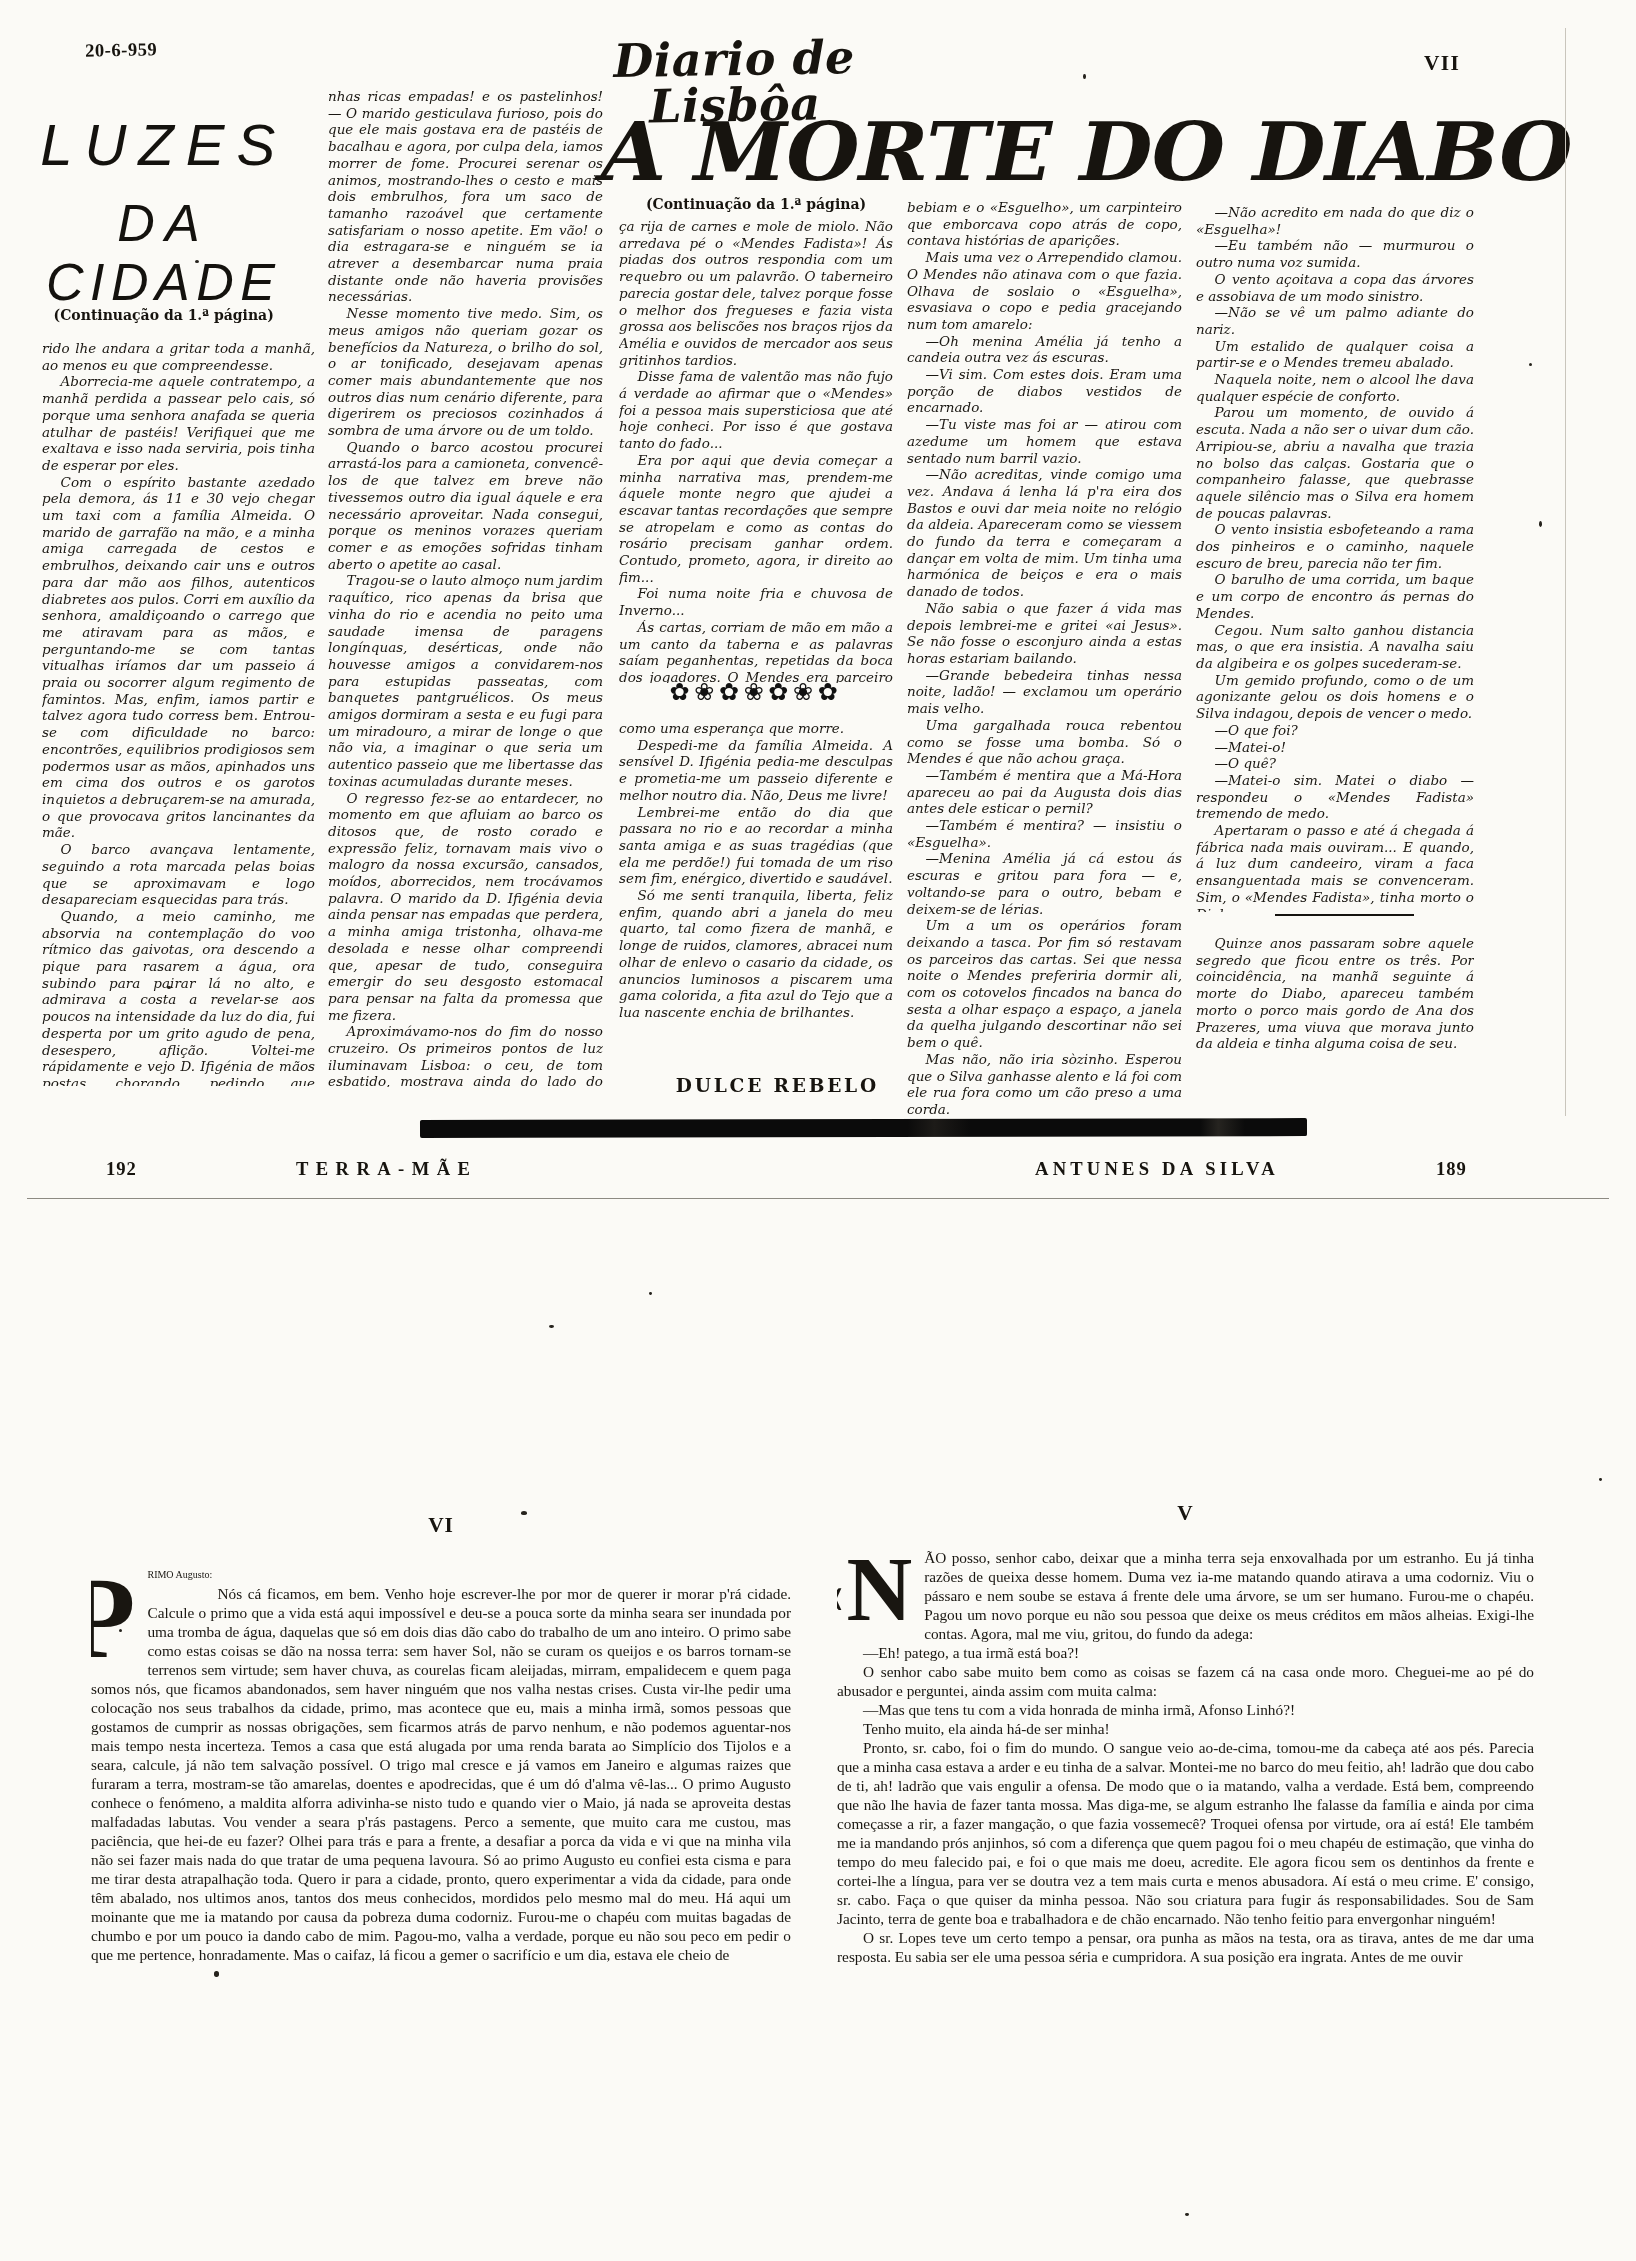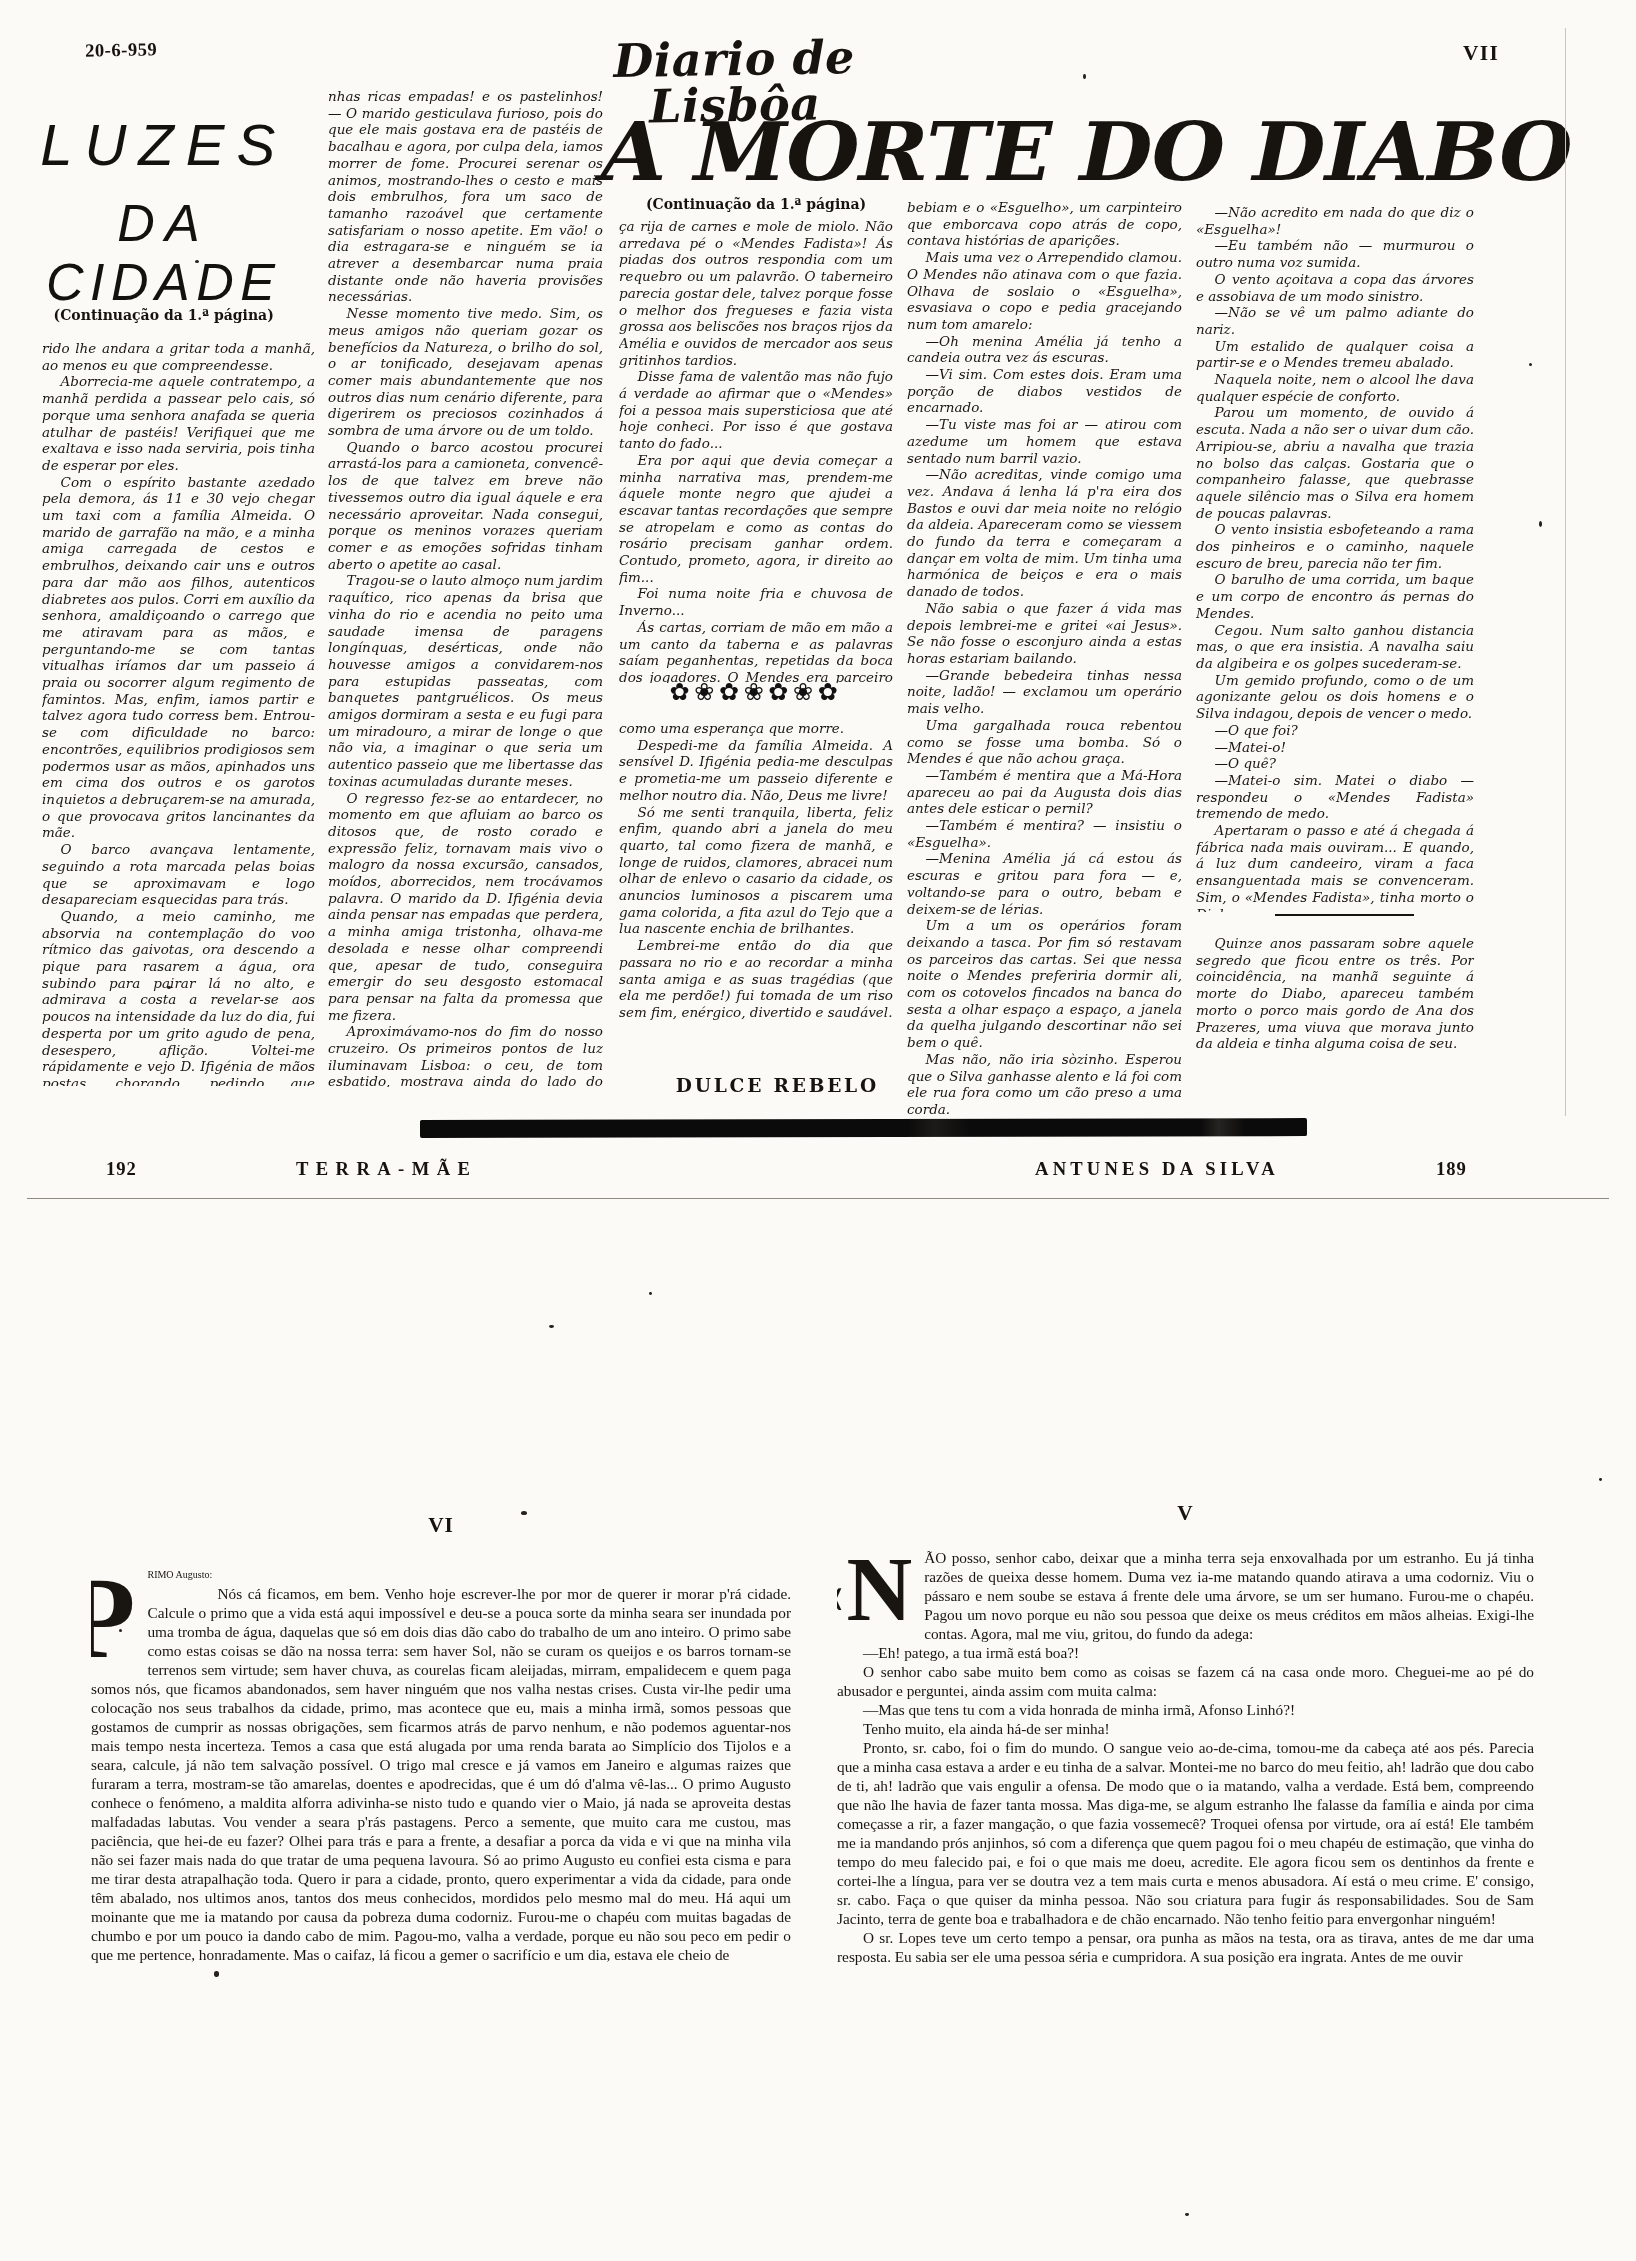--- a/index.html
+++ b/index.html
@@ -4,21 +4,21 @@
 <title>Diario de Lisbôa — VII</title>
 <style>
   html,body{margin:0;padding:0;}
   body{width:1636px;height:2261px;background:#e8e6e1;}
   #page{position:relative;width:1636px;height:2261px;background:#fbfaf6;color:#17140f;overflow:hidden;
         font-family:"DejaVu Serif",serif;}
   
   .date{position:absolute;left:85px;top:41px;font:bold 18.6px/1 "Liberation Serif",serif;letter-spacing:0.5px;transform:rotate(-1.2deg);}
   .masthead{position:absolute;left:553px;top:36px;width:363px;text-align:center;
             font:italic bold 46px/1 "DejaVu Serif",serif;letter-spacing:0.5px;transform:rotate(-1deg);}
-  .pageno{position:absolute;left:1424px;top:43px;font:bold 21.4px/1 "Liberation Serif",serif;letter-spacing:1.4px;margin-left:39px;}
+  .pageno{position:absolute;left:1424px;top:53px;font:bold 21.4px/1 "Liberation Serif",serif;letter-spacing:1.4px;}
   
   .luzes-title{position:absolute;left:10.2px;top:115px;width:307px;text-align:center;
                font-family:"Liberation Sans",sans-serif;color:#14120e;font-style:italic;}
   .luzes-line1{font-size:58px;line-height:1.05;letter-spacing:12px;font-weight:500;}
   .luzes-line2{font-size:52px;line-height:1.0;letter-spacing:10.2px;font-weight:500;margin-top:21px;}
   .luzes-line3{font-size:52px;line-height:1.0;letter-spacing:6.5px;font-weight:500;margin-top:7.4px;}
   .cont-note{position:absolute;font:bold 14px/1.1 "DejaVu Serif",serif;text-align:center;}
   .cont-luzes{left:10.2px;top:308px;width:307px;}
   .cont-morte{left:619px;top:197px;width:274px;}
   
@@ -111,22 +111,22 @@
       <p>ça rija de carnes e mole de miolo. Não arredava pé o «Mendes Fadista»! Ás piadas dos outros respondia com um requebro ou um palavrão. O taberneiro parecia gostar dele, talvez porque fosse o melhor dos fregueses e fazia vista grossa aos beliscões nos braços rijos da Amélia e ouvidos de mercador aos seus gritinhos tardios.</p>
       <p>Disse fama de valentão mas não fujo á verdade ao afirmar que o «Mendes» foi a pessoa mais supersticiosa que até hoje conheci. Por isso é que gostava tanto do fado...</p>
       <p>Era por aqui que devia começar a minha narrativa mas, prendem-me áquele monte negro que ajudei a escavar tantas recordações que sempre se atropelam e como as contas do rosário precisam ganhar ordem. Contudo, prometo, agora, ir direito ao fim...</p>
       <p>Foi numa noite fria e chuvosa de Inverno...</p>
       <p>Ás cartas, corriam de mão em mão a um canto da taberna e as palavras saíam peganhentas, repetidas da boca dos jogadores. O Mendes era parceiro do dono da loja e o Silva, do Pinto do Correio.</p>
     </div>
   <div class="ornament">✿❀✿❀✿❀✿</div>
   <div class="top-col col3b cont">
       <p>como uma esperança que morre.</p>
       <p>Despedi-me da família Almeida. A sensível D. Ifigénia pedia-me desculpas e prometia-me um passeio diferente e melhor noutro dia. Não, Deus me livre!</p>
+      <p>Lembrei-me então do dia que passara no rio e ao recordar a minha santa amiga e as suas tragédias (que ela me perdõe!) fui tomada de um riso sem fim, enérgico, divertido e saudável.</p>
       <p>Só me senti tranquila, liberta, feliz enfim, quando abri a janela do meu quarto, tal como fizera de manhã, e longe de ruidos, clamores, abracei num olhar de enlevo o casario da cidade, os anuncios luminosos a piscarem uma gama colorida, a fita azul do Tejo que a lua nascente enchia de brilhantes.</p>
-      <p>Lembrei-me então do dia que passara no rio e ao recordar a minha santa amiga e as suas tragédias (que ela me perdõe!) fui tomada de um riso sem fim, enérgico, divertido e saudável.</p>
     </div>
   <div class="byline">DULCE REBELO</div>
   <div class="top-col col4 cont">
       <p>bebiam e o «Esguelho», um carpinteiro que emborcava copo atrás de copo, contava histórias de aparições.</p>
       <p>Mais uma vez o Arrependido clamou. O Mendes não atinava com o que fazia. Olhava de soslaio o «Esguelha», esvasiava o copo e pedia gracejando num tom amarelo:</p>
       <p>—Oh menina Amélia já tenho a candeia outra vez ás escuras.</p>
       <p>—Vi sim. Com estes dois. Eram uma porção de diabos vestidos de encarnado.</p>
       <p>—Tu viste mas foi ar — atirou com azedume um homem que estava sentado num barril vazio.</p>
       <p>—Não acreditas, vinde comigo uma vez. Andava á lenha lá p'ra eira dos Bastos e ouvi dar meia noite no relógio da aldeia. Apareceram como se viessem do fundo da terra e começaram a dançar em volta de mim. Um tinha uma harmónica de beiços e era o mais danado de todos.</p>
       <p>Não sabia o que fazer á vida mas depois lembrei-me e gritei «ai Jesus». Se não fosse o esconjuro ainda a estas horas estariam bailando.</p>

